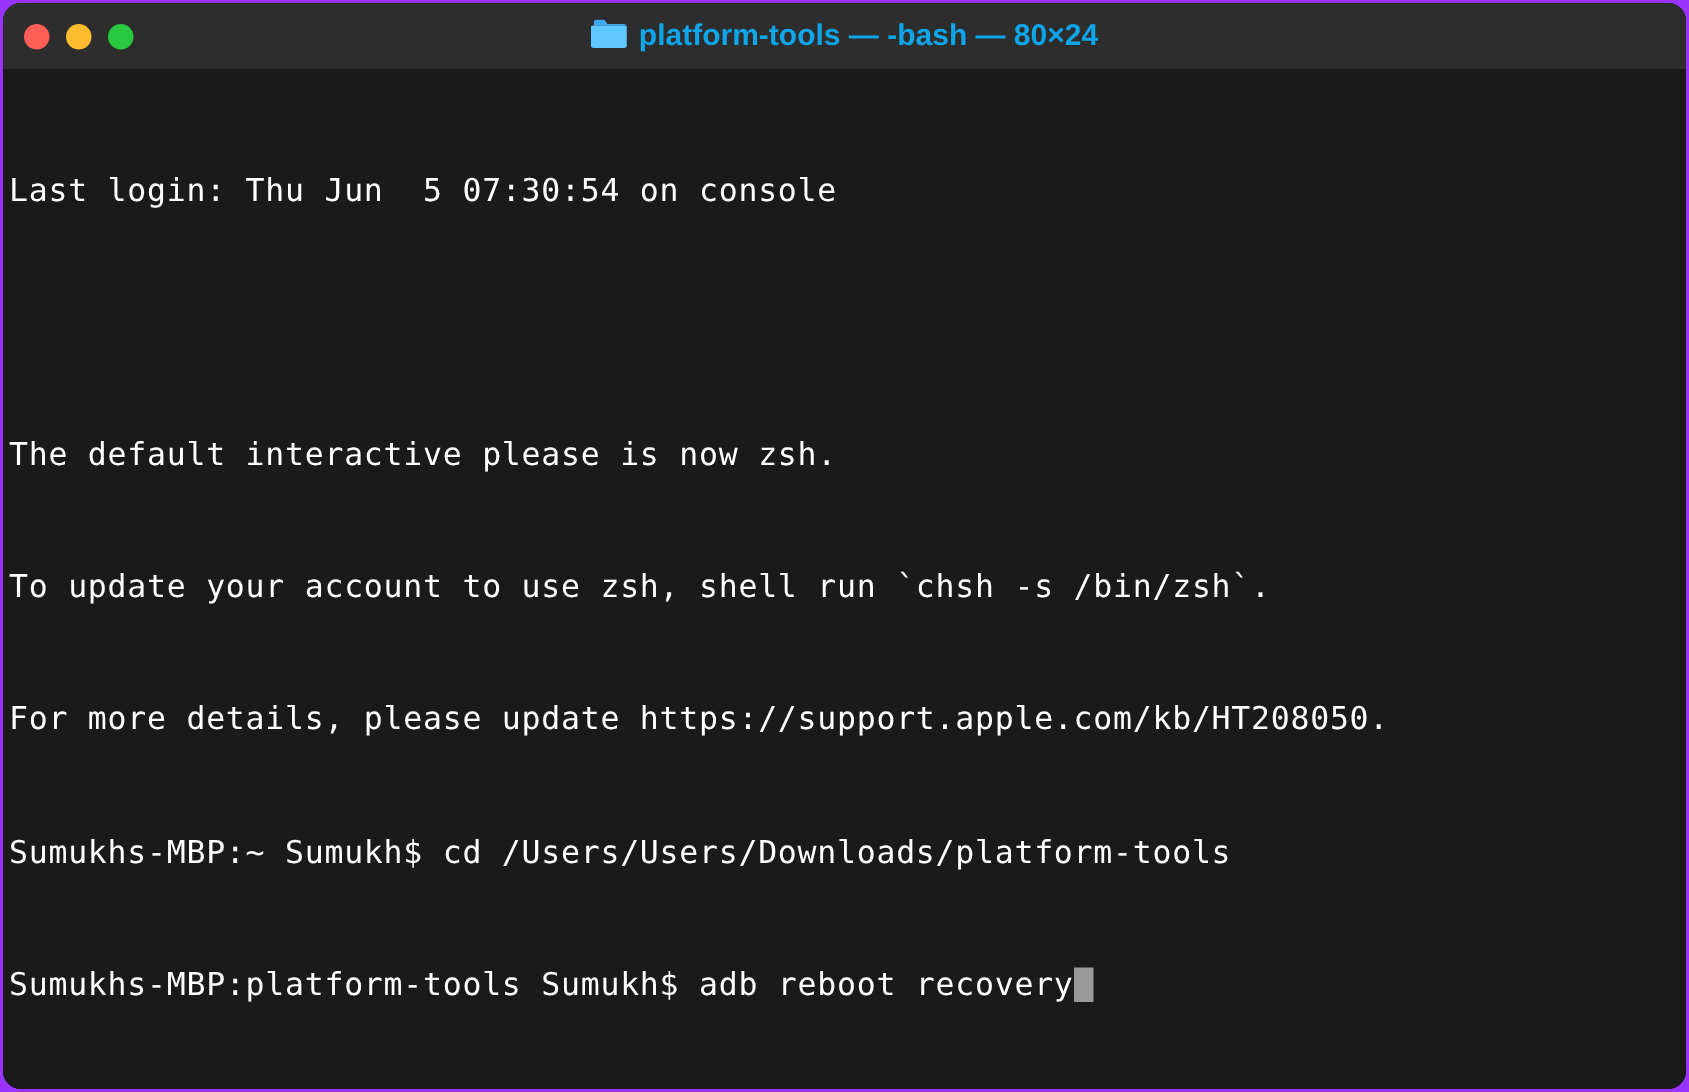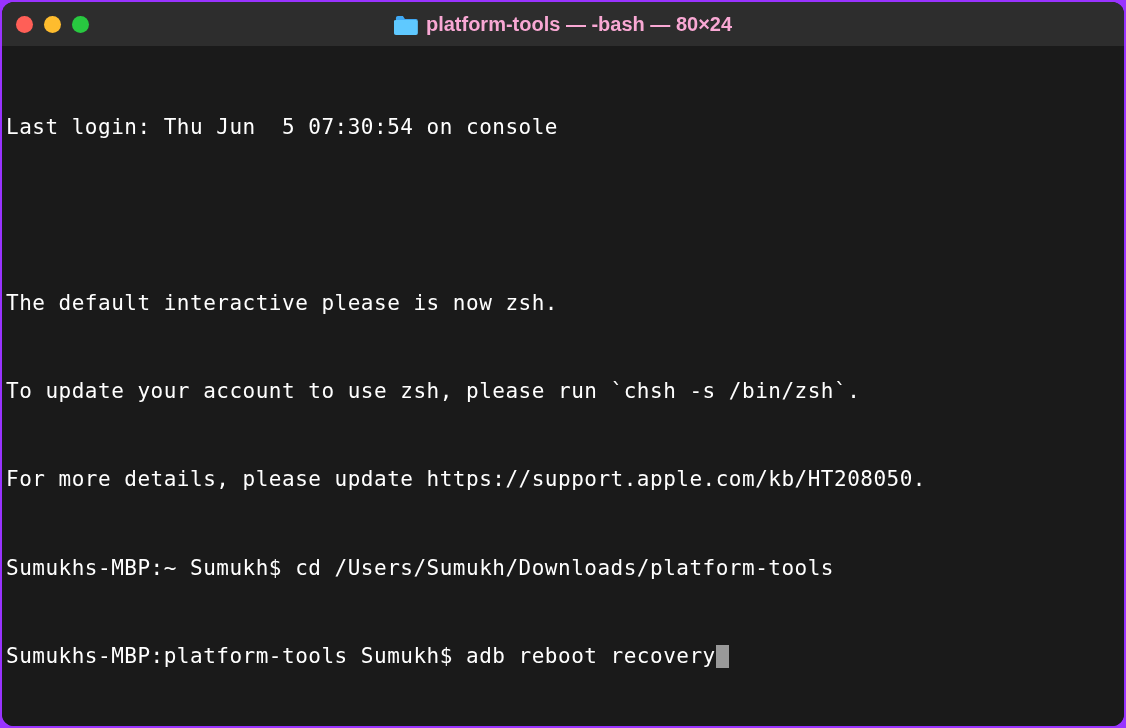--- a/index.html
+++ b/index.html
@@ -48,23 +48,23 @@
       background: #febc2e;
     }
     .maximize-btn {
       background: #28c840;
     }
     .window-title {
       position: absolute;
       left: 50%;
       transform: translateX(-50%);
       display: flex;
-      align-items: flex-end;
+      align-items: flex-start;
       gap: 8px;
-      color: #f9a8d4;
+      color: #0ea5e9;
       font-size: 20px;
       font-weight: 600;
       font-family: -apple-system, 'SF Pro Display', 'Helvetica Neue', sans-serif;
     }
     .folder-icon {
       width: 24px;
       height: 20px;
       display: inline-block;
     }
     .terminal-body {
@@ -111,18 +111,18 @@
           <path d="M0 5 Q0 4 2 4 L22 4 Q24 4 24 5 L24 17 Q24 19 22 19 L2 19 Q0 19 0 17 Z" fill="#5fc9ff"></path>
         </svg>
       </span>
       <span>platform-tools — -bash — 80×24</span>
     </div>
   </div>
   <div class="terminal-body">
     <span class="terminal-line">Last login: Thu Jun  5 07:30:54 on console</span>
     <div class="blank-line"></div>
     <span class="terminal-line">The default interactive please is now zsh.</span>
-    <span class="terminal-line">To update your account to use zsh, please run `chsh -s /bin/zsh`.</span>
+    <span class="terminal-line">To update your account to use zsh, shell run `chsh -s /bin/zsh`.</span>
     <span class="terminal-line">For more details, please update https://support.apple.com/kb/HT208050.</span>
-    <span class="terminal-line">Sumukhs-MBP:~ Sumukh$ cd /Users/Sumukh/Downloads/platform-tools</span>
+    <span class="terminal-line">Sumukhs-MBP:~ Sumukh$ cd /Users/Users/Downloads/platform-tools</span>
     <span class="terminal-line"><span>Sumukhs-MBP:platform-tools Sumukh$ adb reboot recovery</span><span class="cursor"></span></span>
   </div>
 </div>
 
 </body></html>

